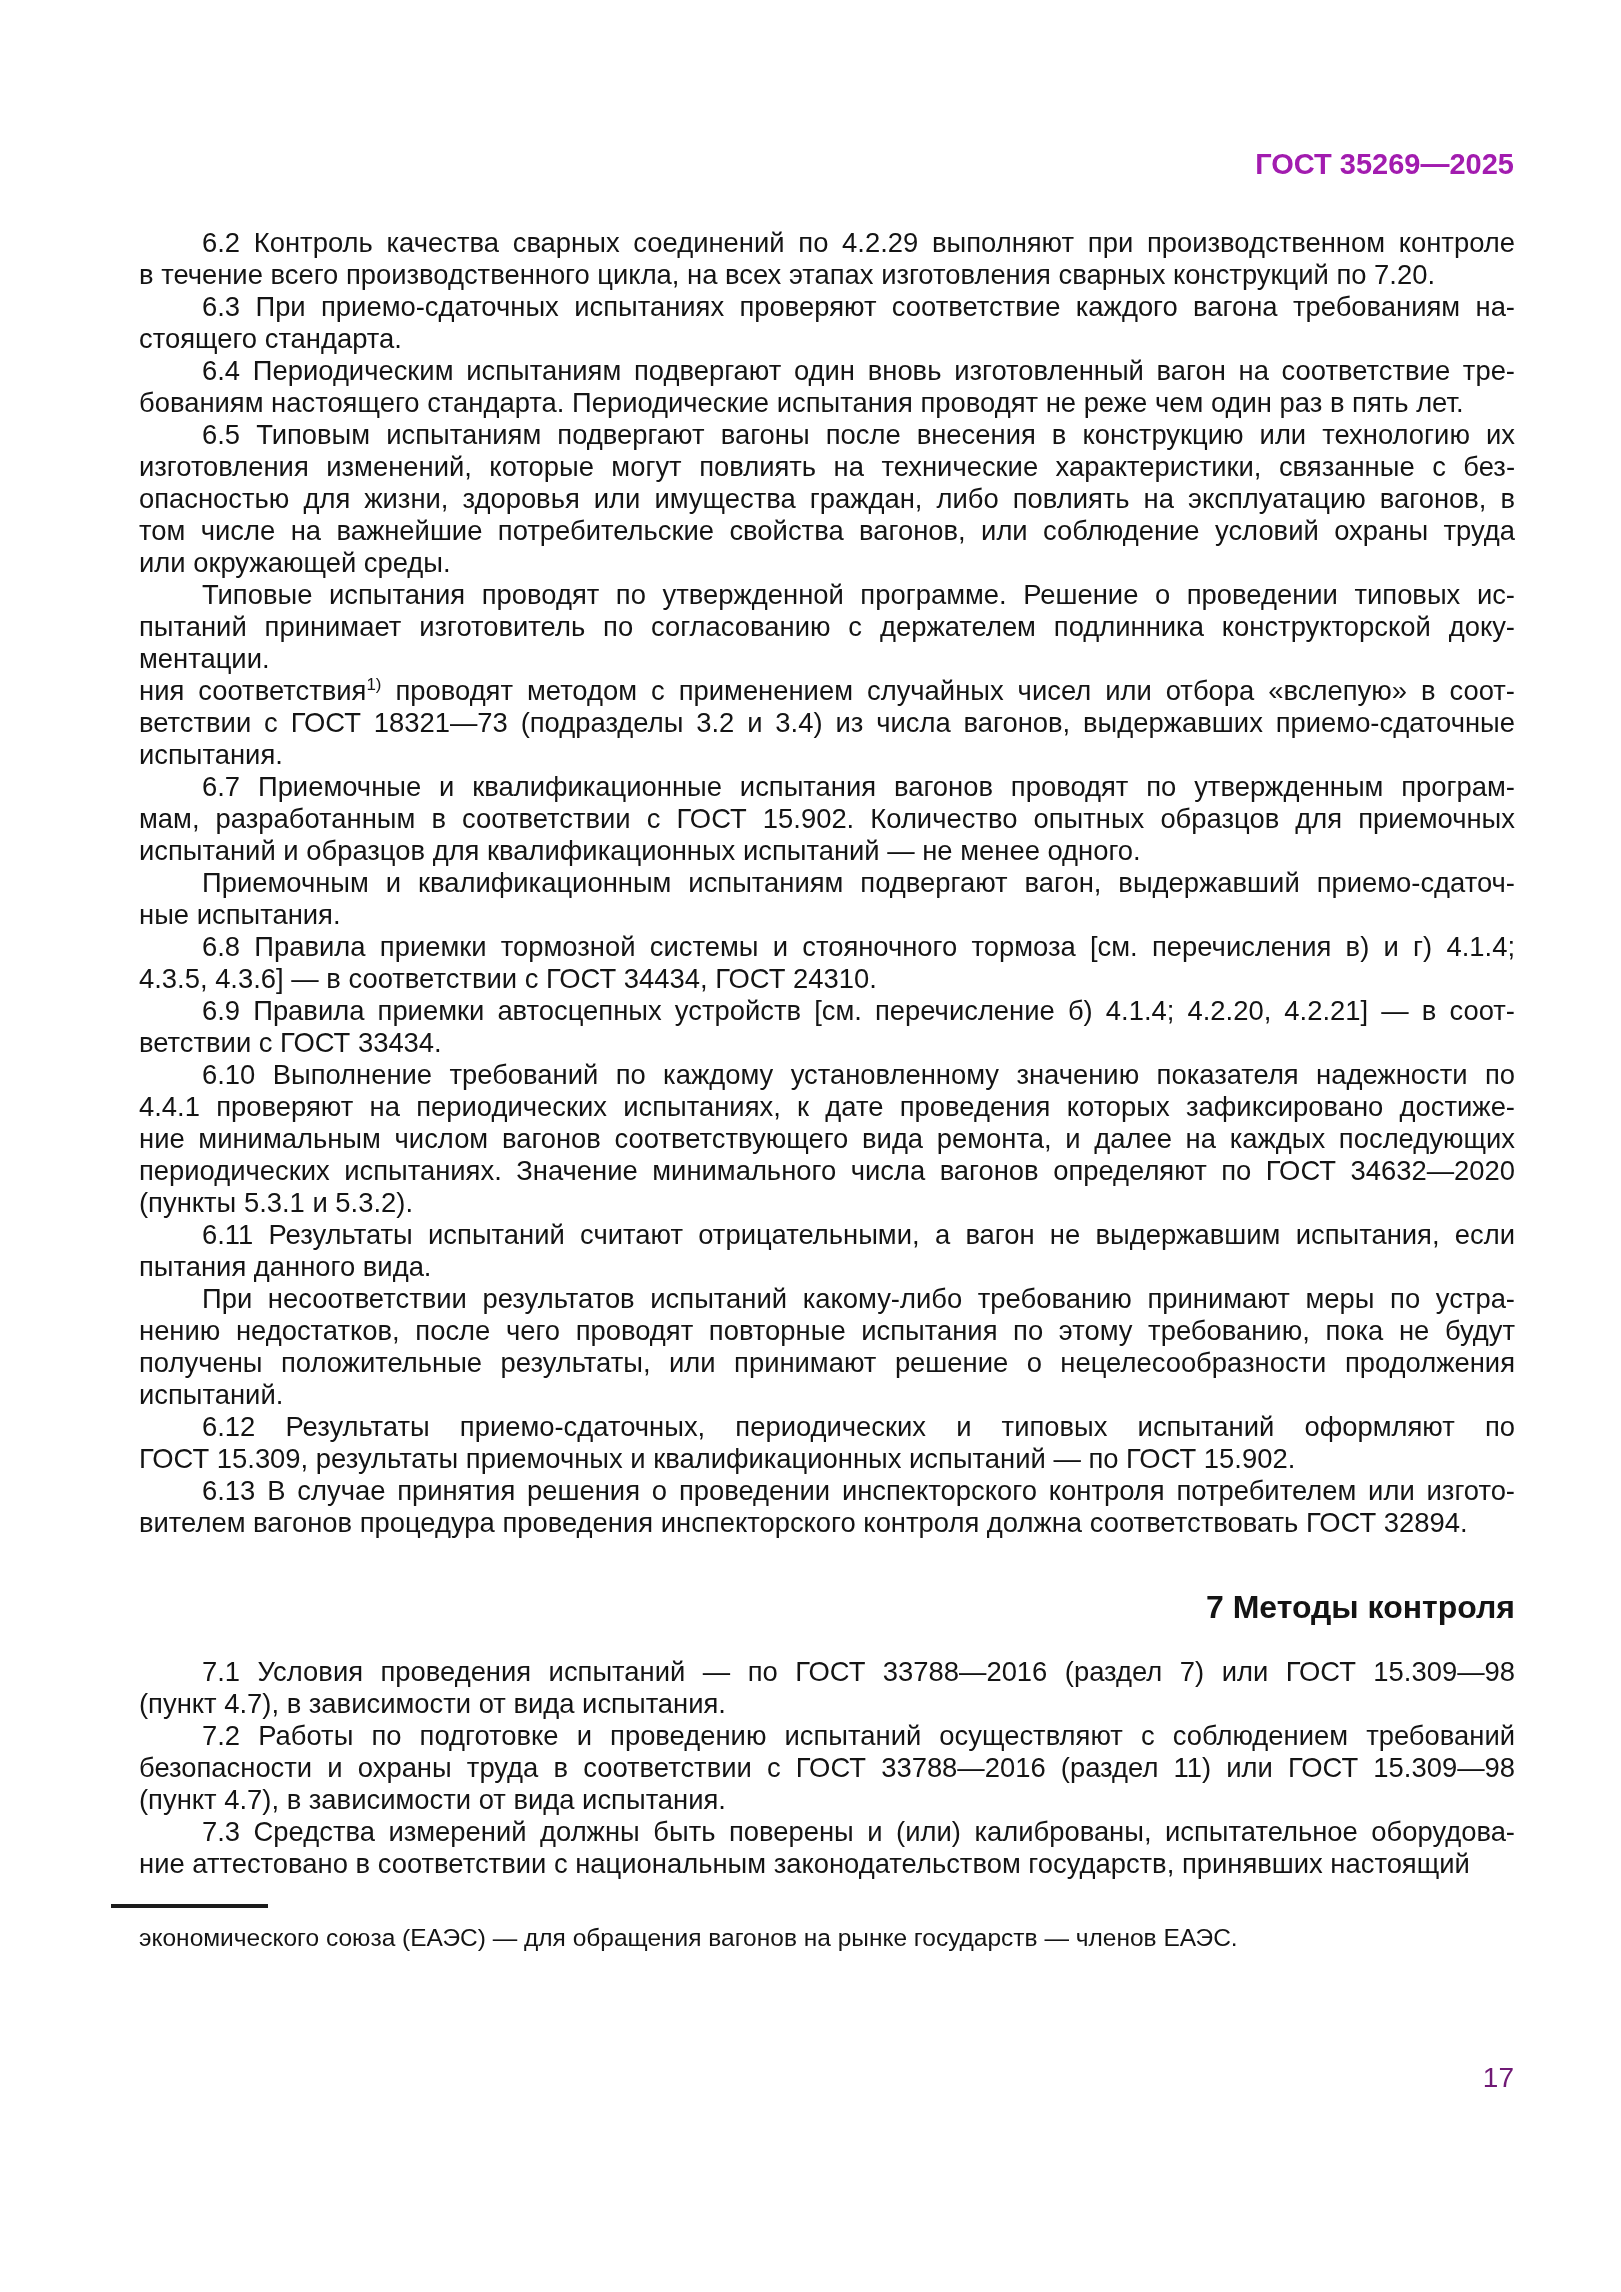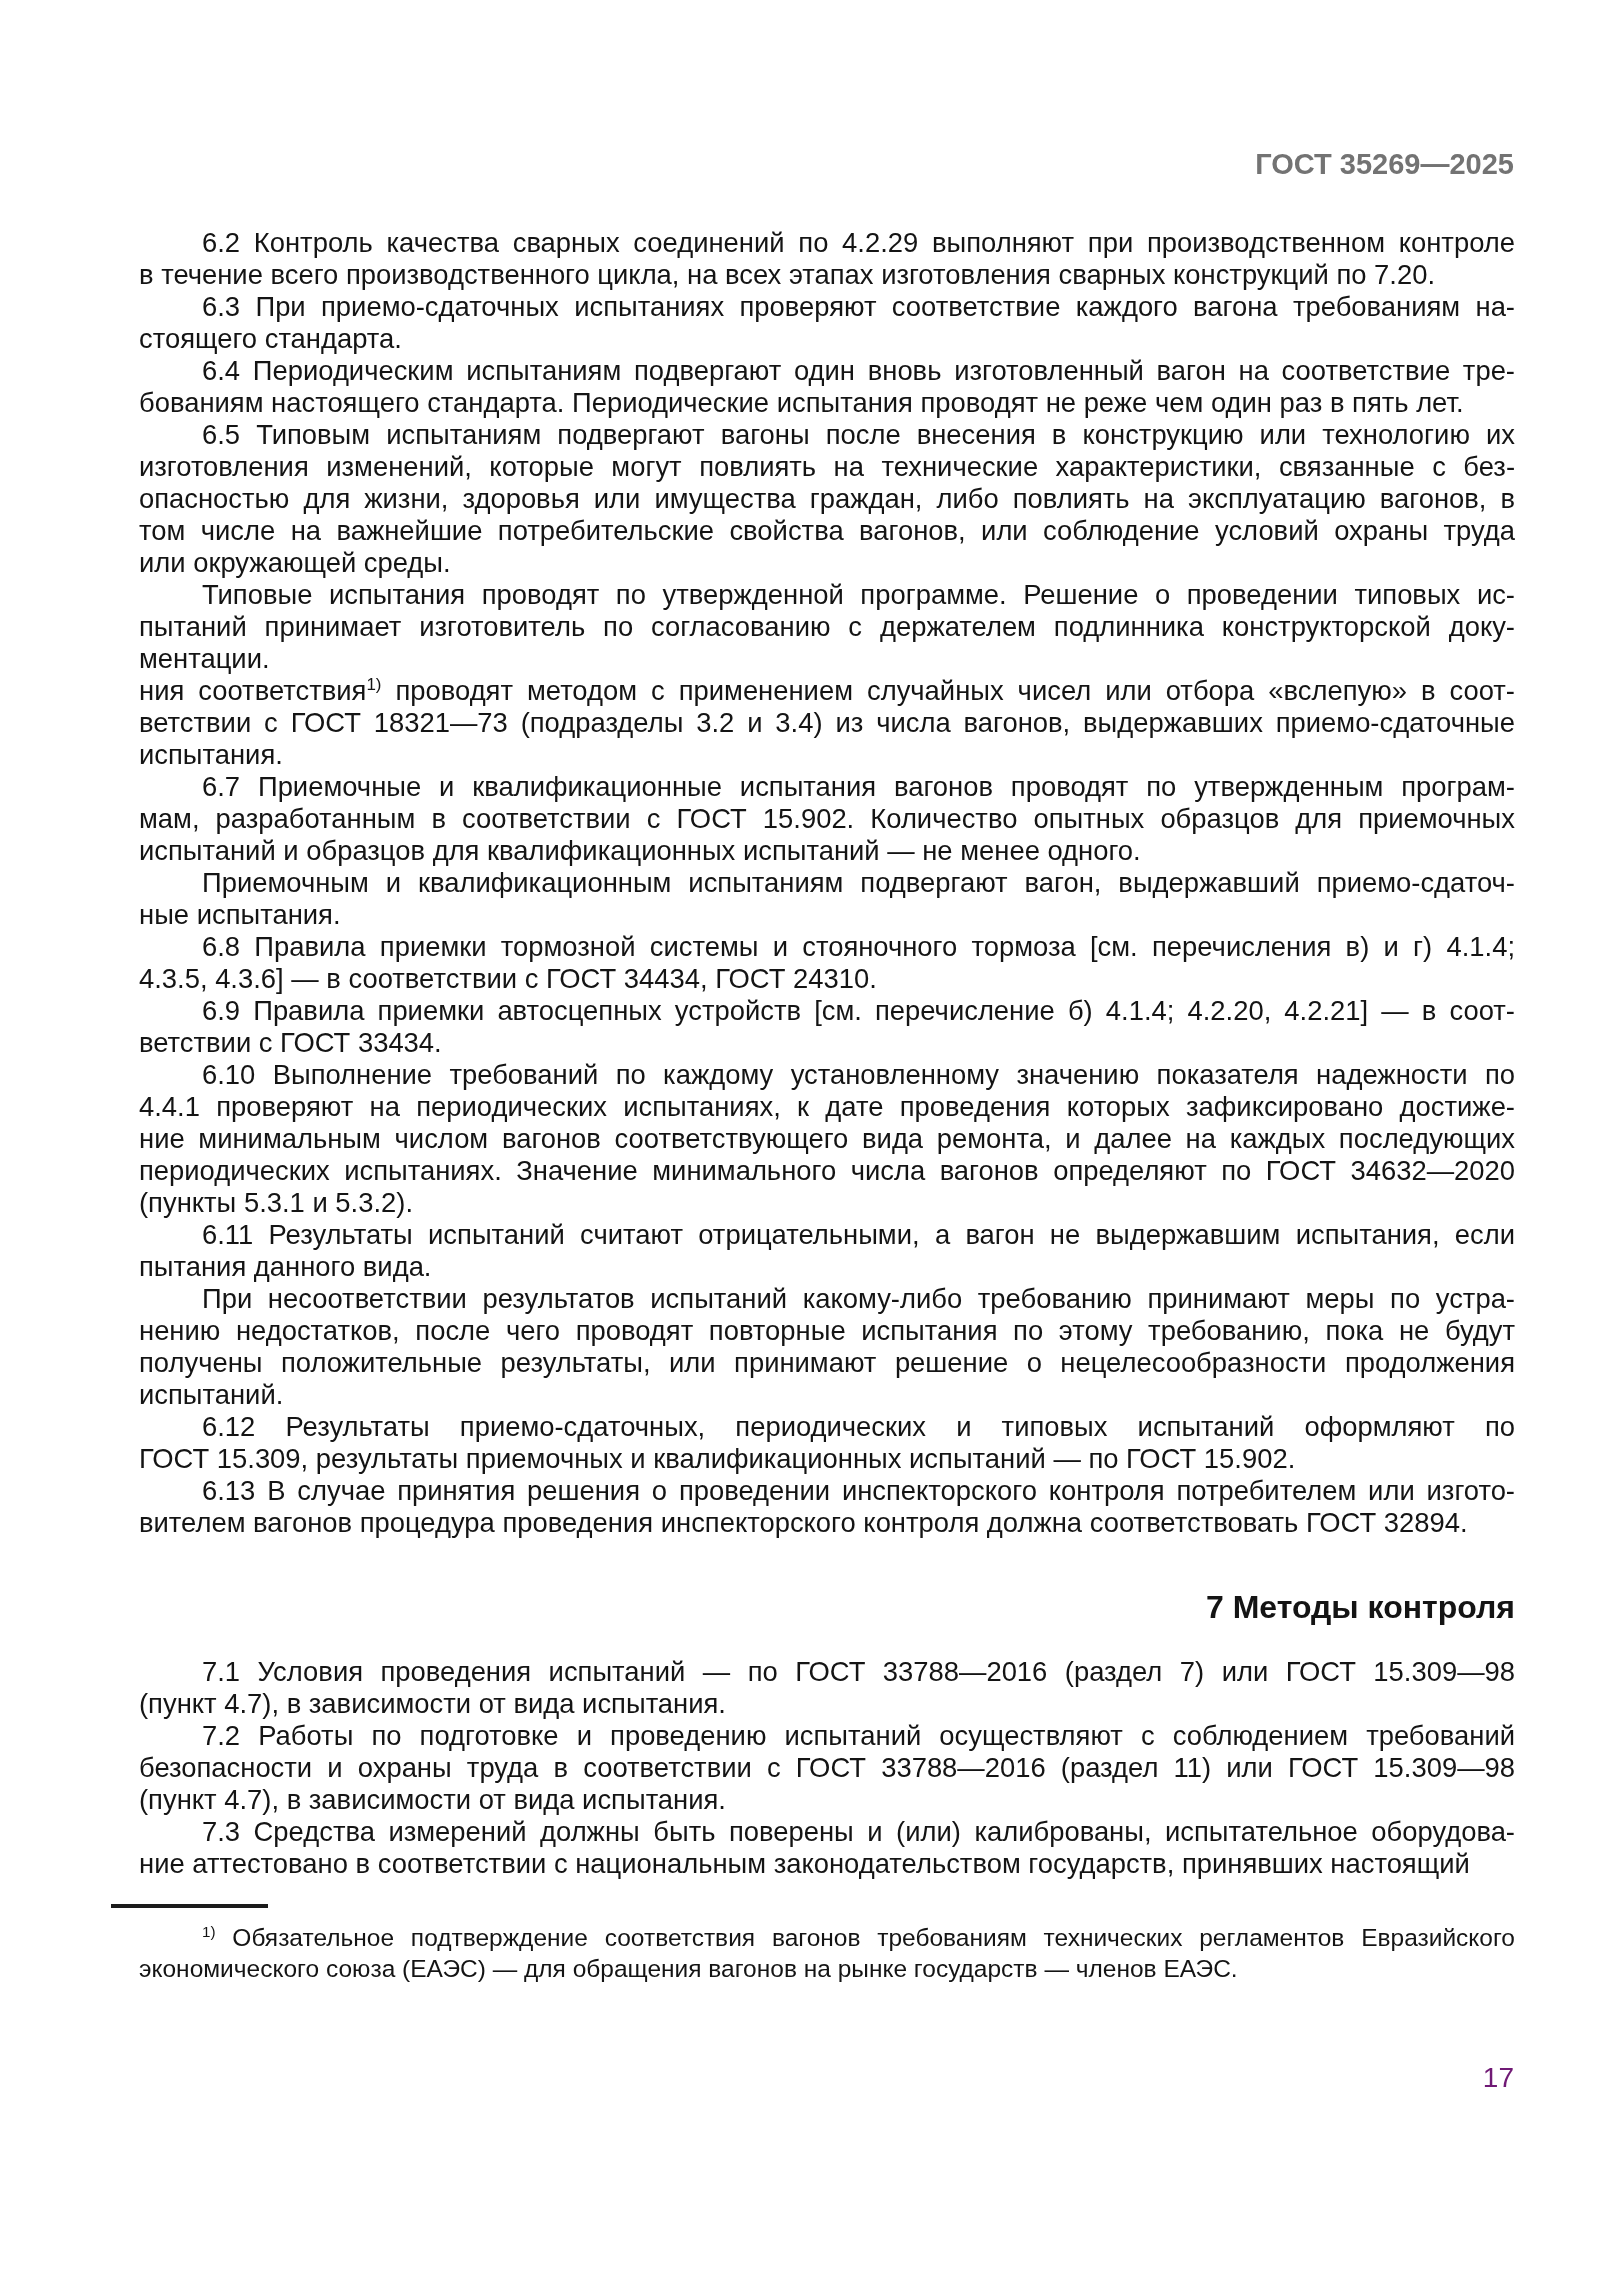--- a/index.html
+++ b/index.html
@@ -15,21 +15,21 @@
     color: #141414;
     font-family: "Liberation Sans", sans-serif;
     overflow: hidden;
   }
   .doc-header {
     margin: 147px 107px 0 111px;
     text-align: right;
     font-weight: bold;
     font-size: 29px;
     line-height: 35px;
-    color: #737373;
+    color: #a21caf;
   }
   .doc-body {
     margin: 45px 107px 0 111px;
     width: 1404px;
     font-size: 27.4px;
     line-height: 32px;
   }
   .para { margin: 0; }
   .line {
     text-align: justify;
@@ -169,20 +169,19 @@
       <div class="para">
         <div class="line first">7.3 Средства измерений должны быть поверены и (или) калиброваны, испытательное оборудова-</div>
         <div class="line last">ние аттестовано в соответствии с национальным законодательством государств, принявших настоящий</div>
       </div>
     </div>
 
   <div class="footnote-sep"></div>
 
   <div class="footnote" id="footnote">
       <div class="para">
-        <div class="line first"><sup>1)</sup> Обязательное подтверждение соответствия вагонов требованиям технических регламентов Евразийского</div>
         <div class="line last">экономического союза (ЕАЭС) — для обращения вагонов на рынке государств — членов ЕАЭС.</div>
       </div>
     </div>
 
   <div class="page-number">17</div>
 </div>
 
 
 </body></html>

